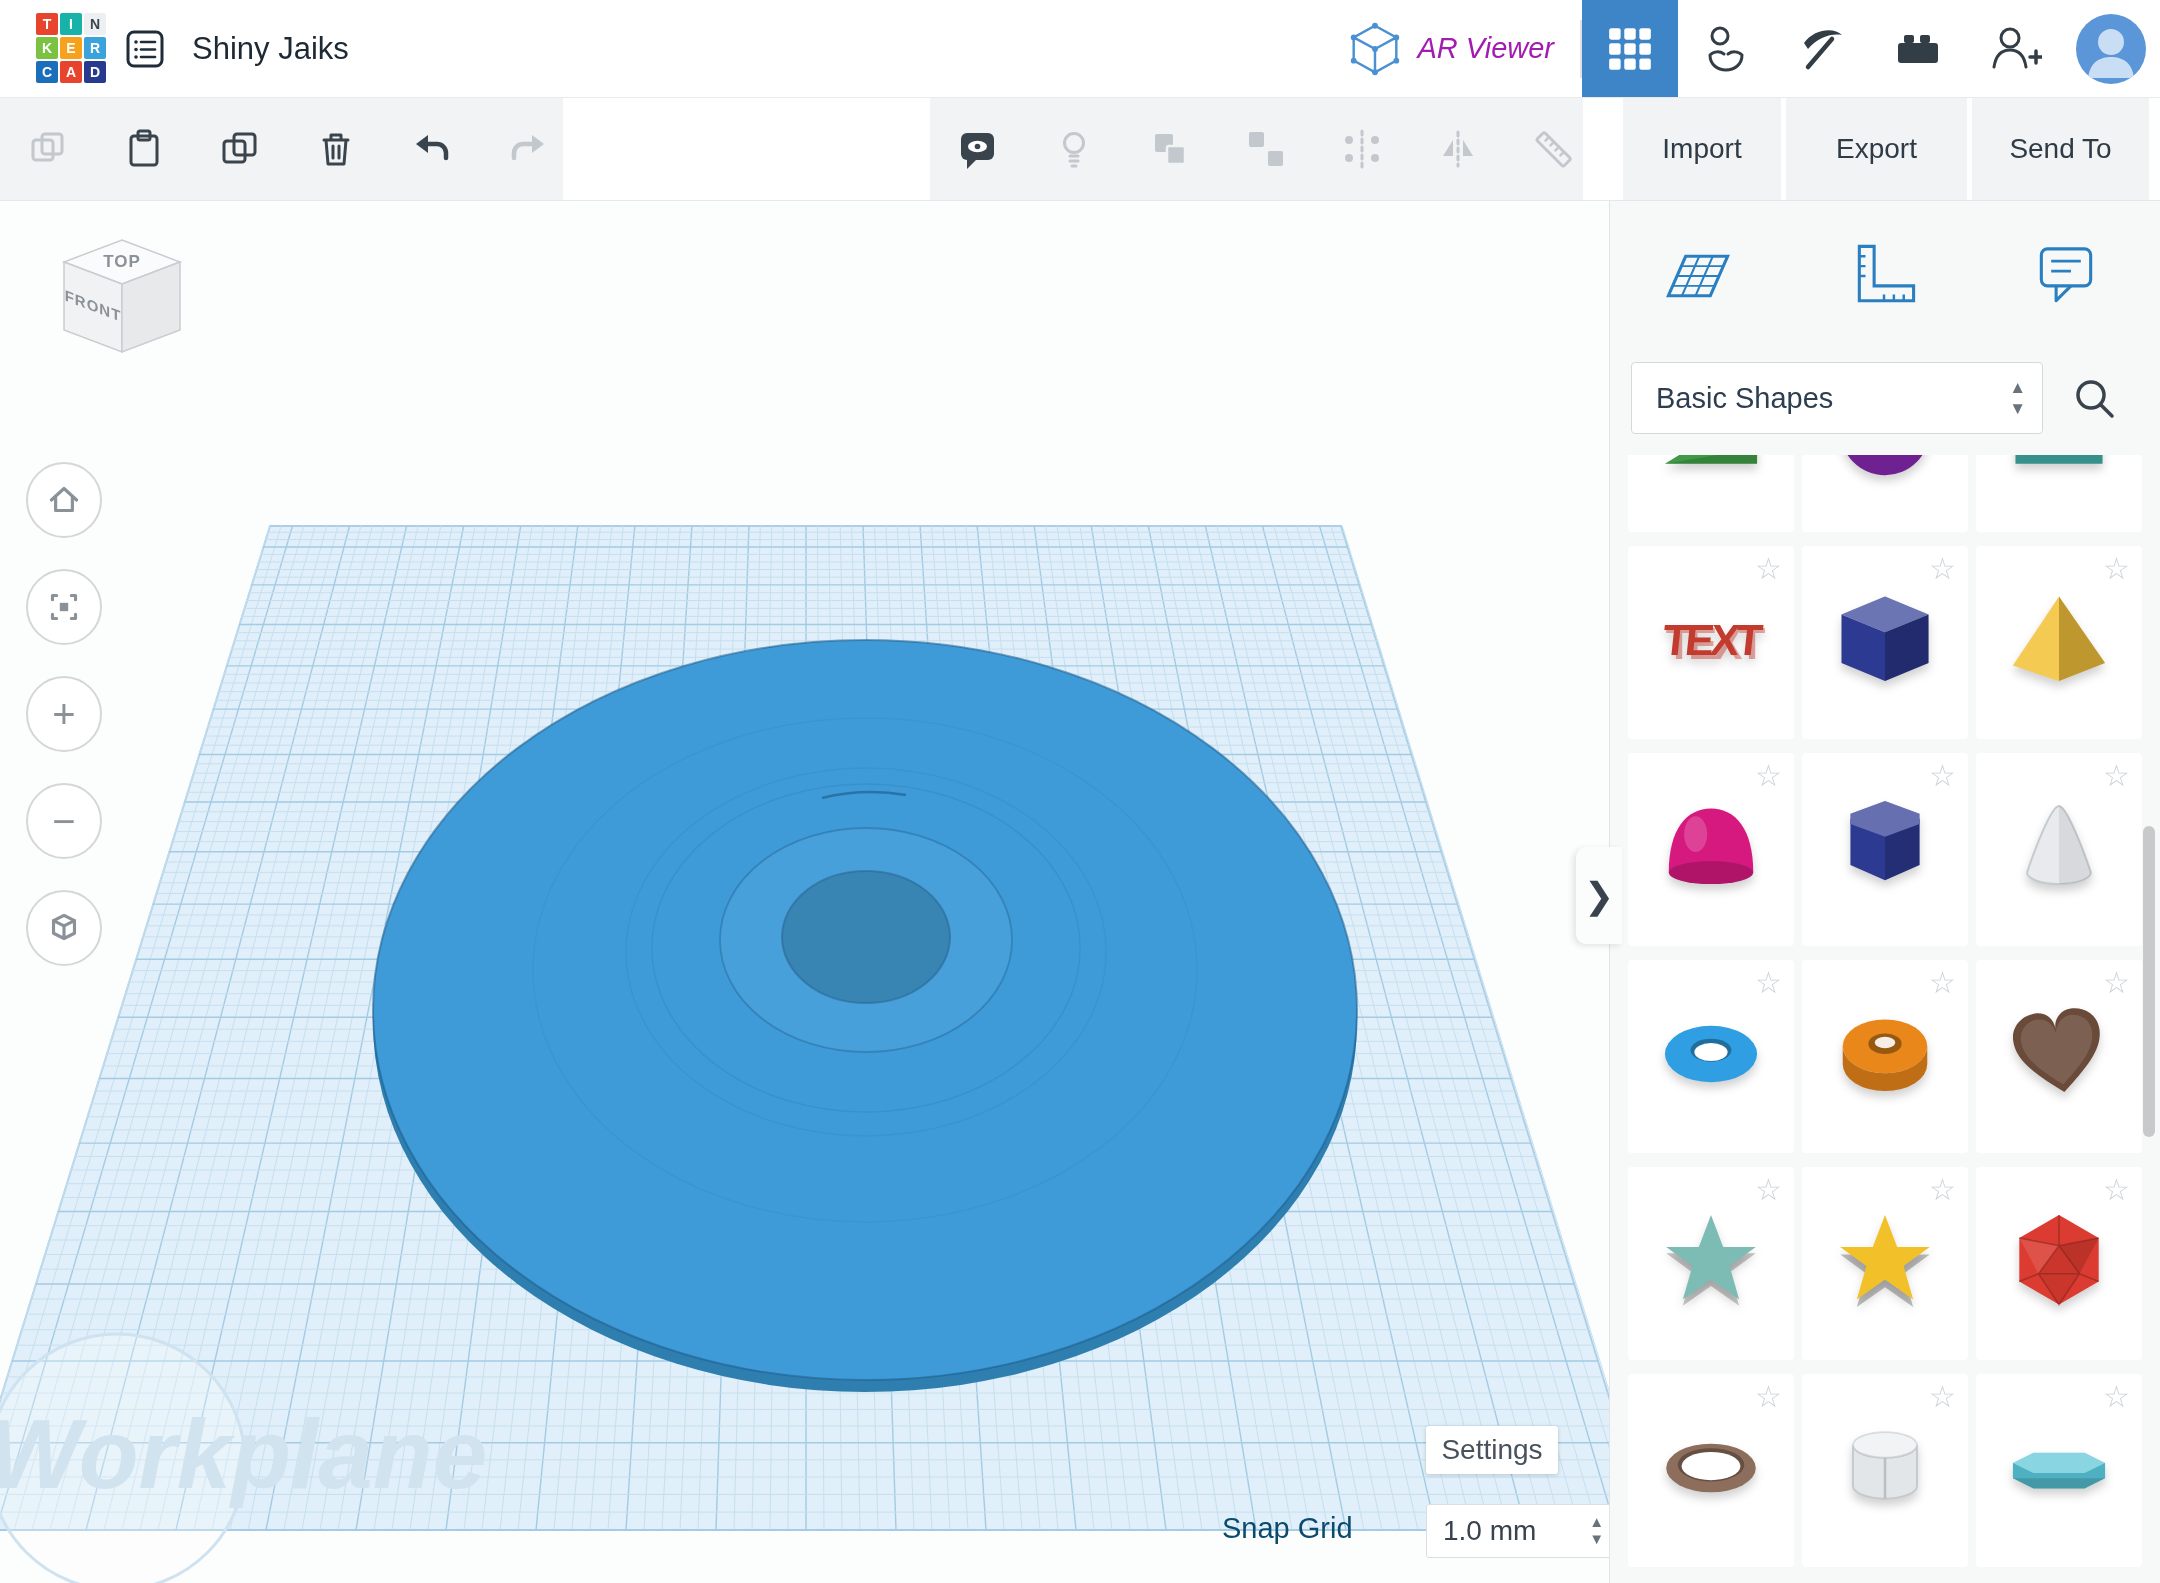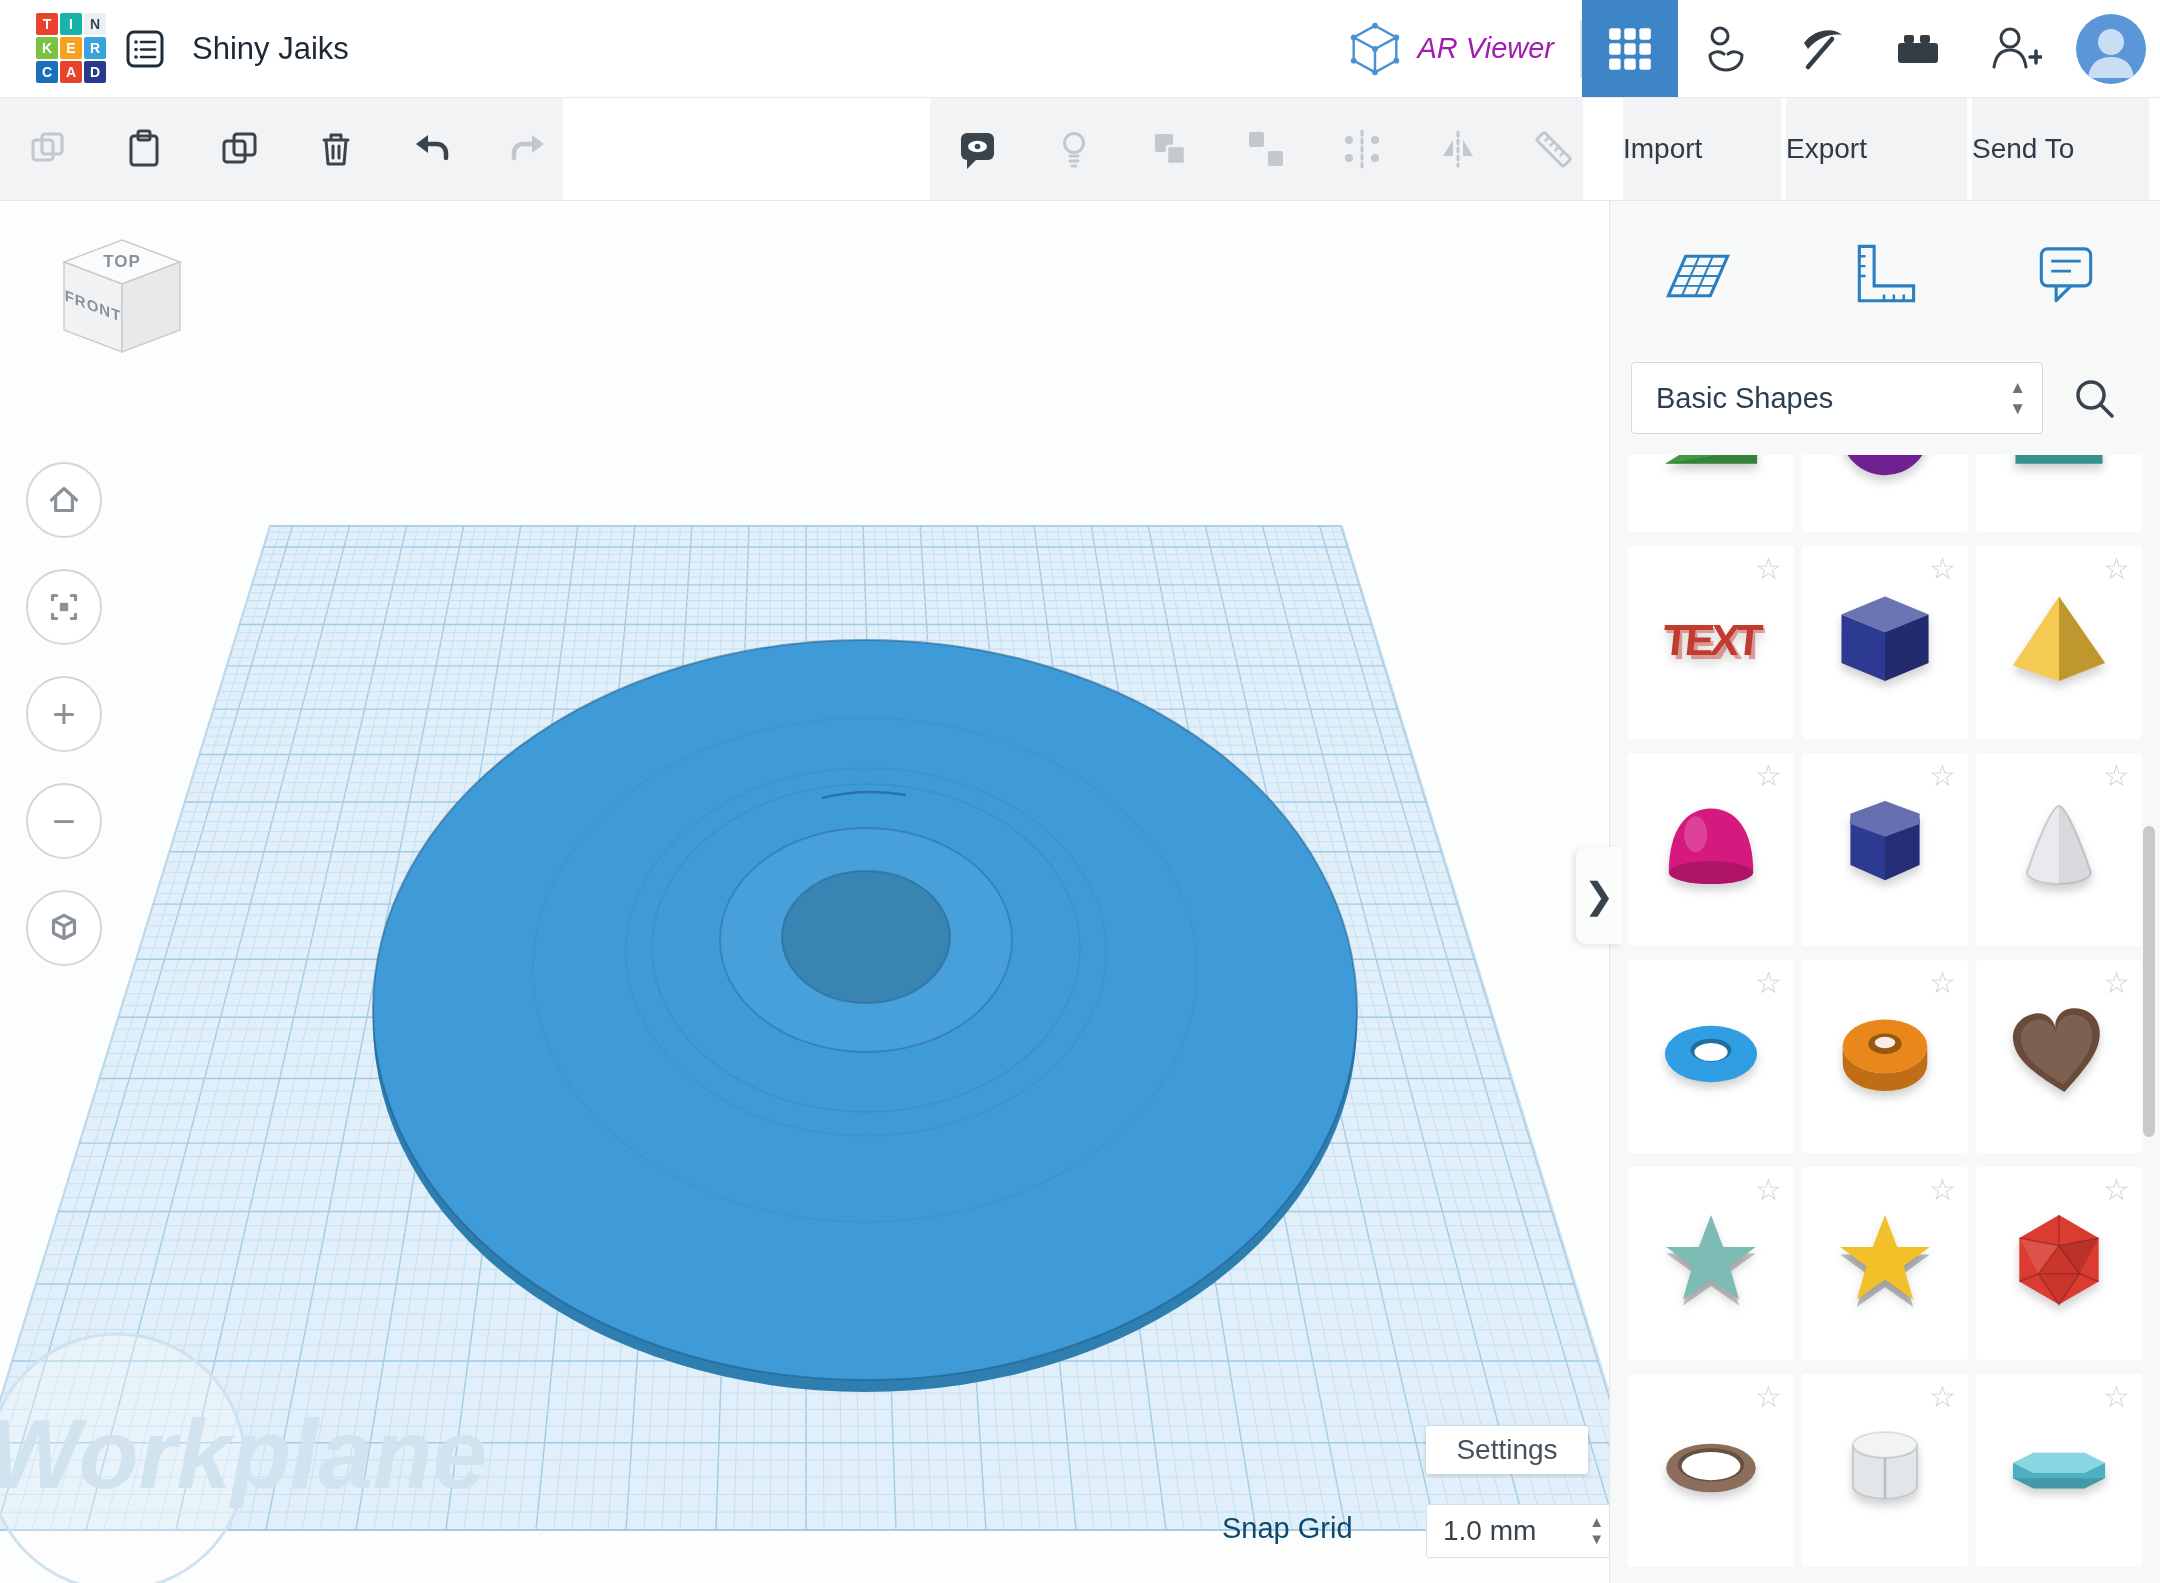--- a/index.html
+++ b/index.html
@@ -19,34 +19,34 @@
   .hdr-div{width:2px;height:58px;background:#e0e3e5;}
   .hdr-btn{width:96px;height:97px;display:flex;align-items:center;justify-content:center;cursor:pointer;}
   .hdr-btn.active{background:#3d85c6;}
   .avatar{width:70px;height:70px;border-radius:50%;background:#5b96d8;overflow:hidden;margin:0 8px 0 14px;cursor:pointer;}
   
   .toolbar{position:absolute;left:0;top:97px;width:2160px;height:103px;background:#fff;
            border-bottom:1px solid #e4e6e7;z-index:25;}
   .tseg{position:absolute;top:0;height:103px;background:#f1f3f4;display:flex;align-items:center;}
   .tico{width:46px;height:46px;margin:0 25px;cursor:pointer;flex:0 0 auto;}
   .tbtn{position:absolute;top:0;height:103px;background:#f1f3f4;display:flex;align-items:center;
-        font-size:28px;color:#2f3b46;cursor:pointer;}
+        justify-content:center;font-size:28px;color:#2f3b46;cursor:pointer;}
   
   .s{stroke:#3a444d;stroke-width:3;fill:none;stroke-linecap:round;stroke-linejoin:round;}
   .sl{stroke:#c2c8cd;}
   .f{fill:#3a444d;}
   .fl{fill:#c2c8cd;}
   
   .canvas{position:absolute;left:0;top:200px;width:1609px;height:1383px;background:#fcfdfd;}
   .scene{position:absolute;left:0;top:0;}
   .viewcube{position:absolute;left:56px;top:34px;cursor:pointer;}
   .navcol{position:absolute;left:26px;top:262px;display:flex;flex-direction:column;gap:31px;}
   .navbtn{width:72px;height:72px;border-radius:50%;border:2px solid #d4d7da;background:#fff;
           display:flex;align-items:center;justify-content:center;cursor:pointer;}
-  .settings-btn{position:absolute;left:1426px;top:1226px;width:162px;height:48px;background:#fff;
+  .settings-btn{position:absolute;left:1426px;top:1226px;width:132px;height:48px;background:#fff;
           border-radius:3px;box-shadow:0 1px 4px rgba(0,0,0,.18);display:flex;align-items:center;
           justify-content:center;font-size:28px;color:#47525c;cursor:pointer;}
   .snap-label{position:absolute;left:1222px;top:1312px;font-size:29px;color:#0c4a6e;}
   .snap-dd{position:absolute;left:1398px;top:1304px;width:189px;height:54px;background:#fff;
           border:1px solid #dbdee0;border-radius:3px;display:flex;align-items:center;cursor:pointer;
           font-size:28px;color:#39434d;padding-left:16px;box-sizing:border-box;margin-left:28px;}
   .snap-caret{position:absolute;right:10px;top:8px;display:flex;flex-direction:column;line-height:17px;
           font-size:15px;color:#6a737b;}
   
   .panel{position:absolute;left:1609px;top:200px;width:551px;height:1383px;background:#f7f8f8;

